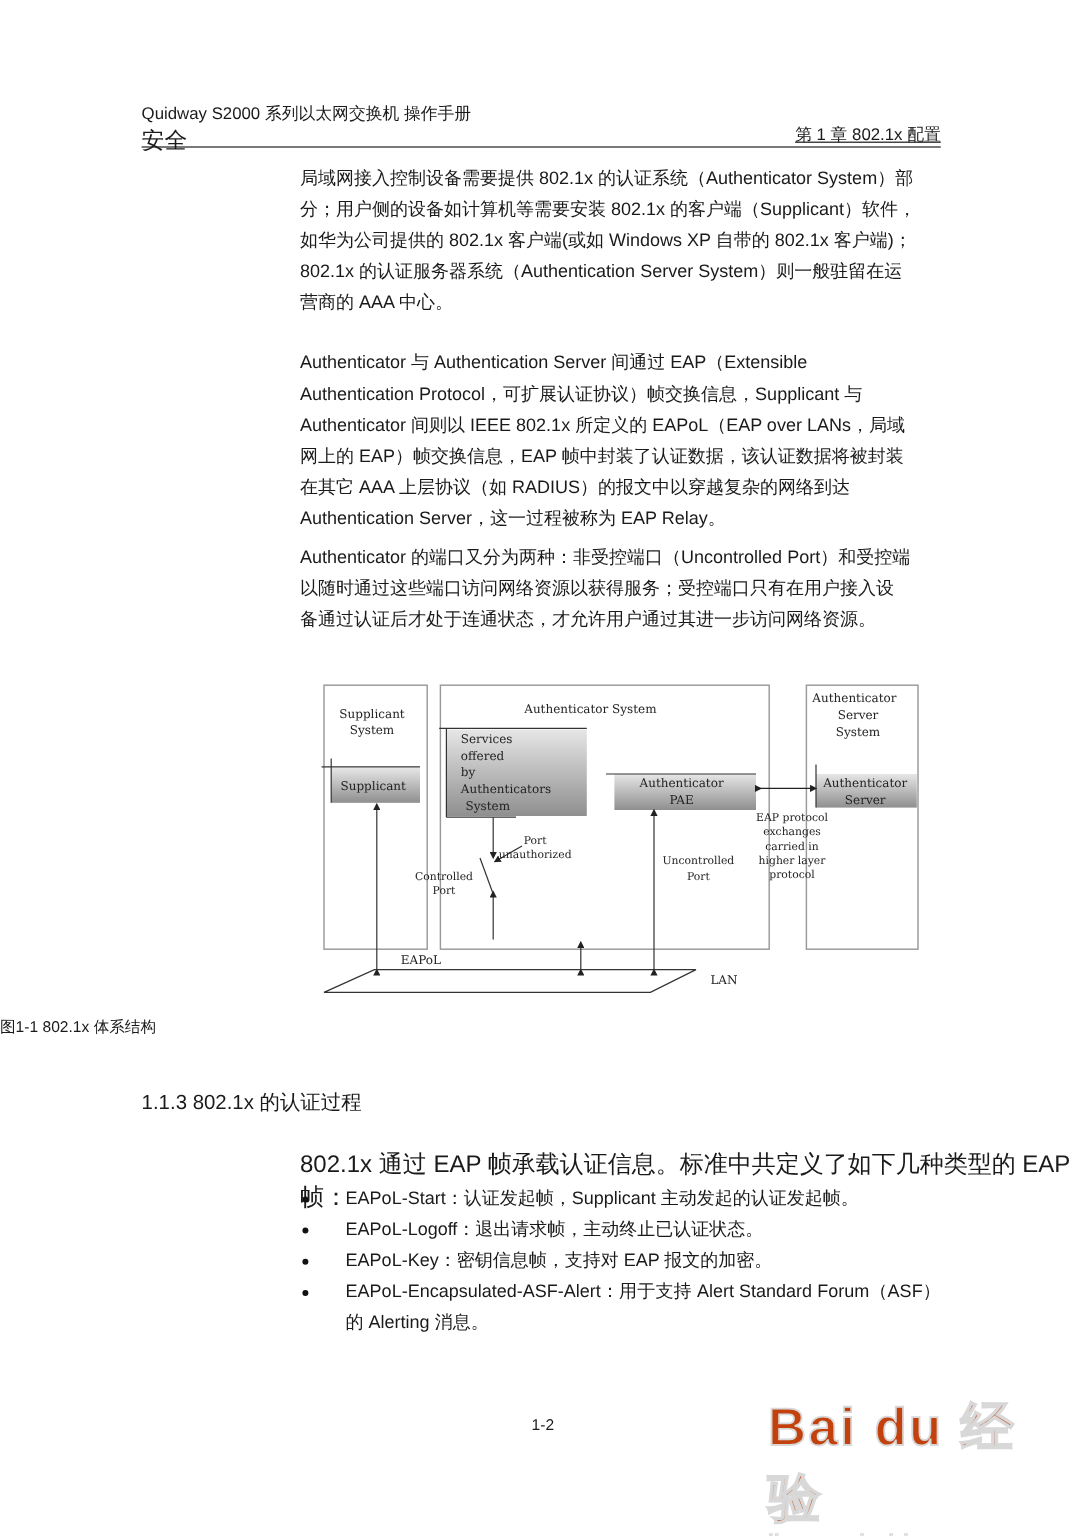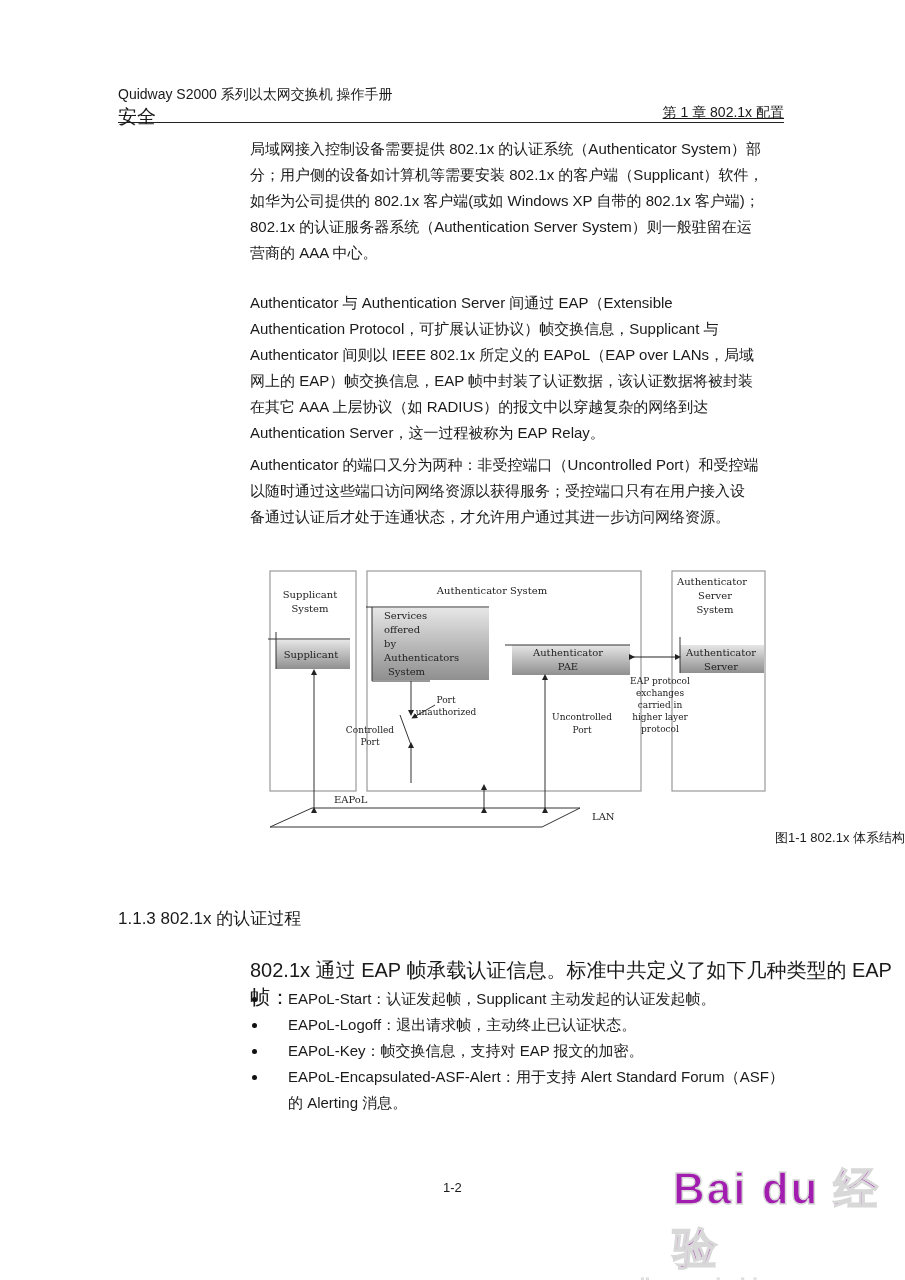--- a/index.html
+++ b/index.html
@@ -8,29 +8,29 @@
     font-family: "Liberation Sans", "DejaVu Sans", sans-serif; color: #1a1a1a;
   }
   .header { position: absolute; left: 118px; top: 86px; width: 666px; border-bottom: 1.5px solid #222; height: 36px; }
   .header .l1 { position: absolute; left: 0; top: 0; font-size: 14px; }
   .header .l2 { position: absolute; left: 0; top: 18px; font-size: 19px; }
   .header .r2 { position: absolute; right: 0; top: 18px; font-size: 14px; text-decoration: underline; }
   .para { position: absolute; left: 250px; width: 534px; font-size: 15px; line-height: 26px; text-align: justify; }
   .para span { display: block; }
   .diagram { position: absolute; left: 262px; top: 565px; width: 530px; height: 270px; }
   .diagram svg { width: 100%; height: 100%; }
-  .caption { position: absolute; left: 0; width: 905px; top: 829px; text-align: right; font-size: 13px; }
+  .caption { position: absolute; left: 0; width: 905px; top: 847px; text-align: left; font-size: 13px; }
   .section { position: absolute; left: 118px; top: 907px; font-size: 17px; text-align: right; }
   .intro { position: absolute; left: 250px; top: 957px; font-size: 20px; }
   .bullets { position: absolute; left: 248px; top: 986px; width: 536px; list-style: none; margin: 0; padding: 0; }
   .bullets li { position: relative; padding-left: 40px; font-size: 15px; line-height: 26px; text-align: justify; }
   .bullets li .dot { position: absolute; left: 4px; top: 11px; width: 5px; height: 5px; border-radius: 50%; background: #111; }
   .pagenum { position: absolute; left: 443px; top: 1180px; font-size: 13px; }
   .watermark { position: absolute; left: 640px; top: 1160px; width: 250px; height: 100px; color: #e4e4e4; }
-  .watermark .brand { font-size: 44px; font-weight: bold; letter-spacing: 2px; -webkit-text-stroke: 1.5px #d8d8d8; color: #a21caf; margin-left: 33px; }
+  .watermark .brand { font-size: 44px; font-weight: bold; letter-spacing: 2px; -webkit-text-stroke: 1.5px #d8d8d8; color: #c2410c; }
   .watermark .url { font-size: 22px; -webkit-text-stroke: 1px #d8d8d8; color: #f7f7f7; margin-top: -4px; }
 </style>
 </head>
 <body>
 
 <div class="header">
   <div class="l1">Quidway S2000 系列以太网交换机  操作手册</div>
   <div class="l2">安全</div>
   <div class="r2">第 1 章  802.1x 配置</div>
 </div>
@@ -136,21 +136,21 @@
 
 <div class="caption">图1-1  802.1x 体系结构</div>
 
 <div class="section">1.1.3  802.1x 的认证过程</div>
 
 <div class="intro">802.1x 通过 EAP 帧承载认证信息。标准中共定义了如下几种类型的 EAP 帧：</div>
 
 <ul class="bullets">
   <li><span class="dot"></span><span>EAPoL-Start：认证发起帧，Supplicant 主动发起的认证发起帧。</span></li>
   <li><span class="dot"></span><span>EAPoL-Logoff：退出请求帧，主动终止已认证状态。</span></li>
-  <li><span class="dot"></span><span>EAPoL-Key：帧交换信息，支持对 EAP 报文的加密。</span></li>
+  <li><span class="dot"></span><span>EAPoL-Key：密钥信息帧，支持对 EAP 报文的加密。</span></li>
   <li><span class="dot"></span><span>EAPoL-Encapsulated-ASF-Alert：用于支持 Alert Standard Forum（ASF）的 Alerting 消息。</span></li>
 </ul>
 
 <div class="pagenum">1-2</div>
 
 <div class="watermark">
   <div class="brand">Bai du 经验</div>
   <div class="url">jingyan.baidu.com</div>
 </div>
 

